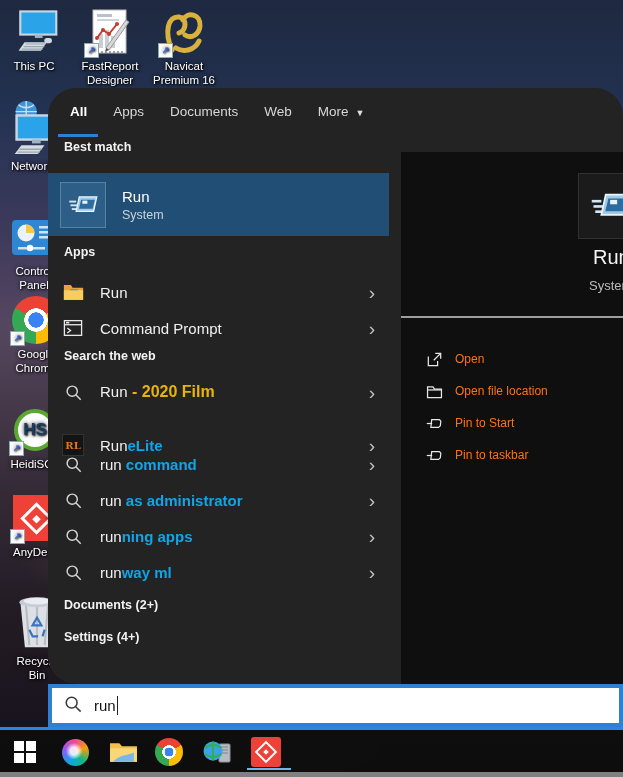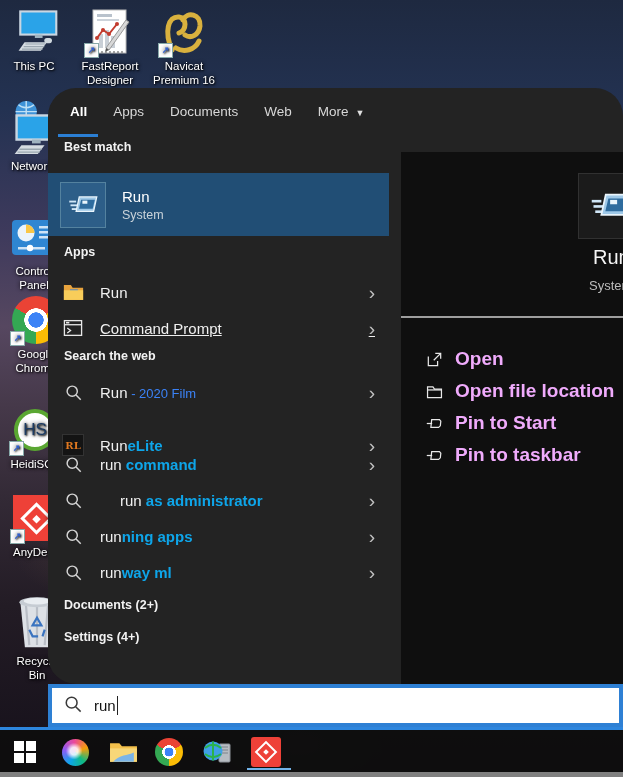--- a/index.html
+++ b/index.html
@@ -14,21 +14,21 @@
     color:#fff;font-size:11.5px;line-height:1.25;text-align:center;
     text-shadow:1px 1px 2px #000,0 0 4px rgba(0,0,0,.9);cursor:default;}
   .dicon .art{position:relative;width:48px;height:48px;display:flex;align-items:center;justify-content:center;}
   .badge{position:absolute;left:-2px;bottom:-2px;width:13px;height:13px;background:#fff;border:1px solid #8aa;
     display:flex;align-items:center;justify-content:center;font-size:9px;color:#2f5fd0;font-weight:bold;}
   .chrome-ball{border-radius:50%;
     background:
       radial-gradient(circle at 50% 50%, #3b82f6 0 22%, #fff 23% 34%, transparent 35%),
       conic-gradient(from -60deg, #ea4335 0 120deg, #fbbc05 0 240deg, #34a853 0 360deg);}
   .hs-icon{width:42px;height:42px;border-radius:50%;background:#fff;border:4px solid #5aa732;
-    display:flex;align-items:center;justify-content:center;font-weight:normal;font-size:17px;color:#1b3b63;box-sizing:border-box;}
+    display:flex;align-items:center;justify-content:center;font-weight:bold;font-size:17px;color:#1b3b63;box-sizing:border-box;}
   .ad-icon{position:relative;background:#ee4138;display:flex;align-items:center;justify-content:center;}
   .ad-d1{width:17px;height:17px;border:3px solid #fff;transform:rotate(45deg);display:flex;align-items:center;justify-content:center;}
   .ad-d2{width:6px;height:6px;background:#fff;}
   .ad-chev{position:absolute;right:3px;top:50%;transform:translateY(-58%);color:#fff;font-weight:bold;font-size:17px;}
   
   .flyout{position:absolute;left:48px;top:88px;width:575px;height:596px;background:#232323;z-index:5;color:#eee;border-radius:28px;}
   .tabs{position:absolute;left:22px;top:16px;display:flex;gap:26px;font-size:13.5px;color:#d8d8d8;}
   .tab{cursor:pointer;}
   .tab.active{font-weight:bold;color:#fff;}
   .tab .dd{font-size:9px;margin-left:7px;color:#e0e0e0;}
@@ -38,35 +38,35 @@
   .bm-iconbox{width:44px;height:44px;margin-left:12px;background:#2d5e88;border:1px solid #54829f;
     display:flex;align-items:center;justify-content:center;}
   .bm-text{margin-left:16px;display:flex;flex-direction:column;gap:3px;}
   .bm-title{font-size:15px;color:#fff;}
   .bm-sub{font-size:12.5px;color:#c9d3da;}
   .row{position:absolute;left:0;width:341px;height:36px;display:flex;align-items:center;
     padding:0 14px;box-sizing:border-box;cursor:pointer;}
   .row .ric{width:22px;height:22px;display:flex;align-items:center;justify-content:center;flex:none;}
   .row .rlabel{margin-left:16px;font-size:15px;color:#f0f0f0;white-space:nowrap;}
   .row .chev{margin-left:auto;color:#c2c2c2;font-size:19px;line-height:1;}
-  .dim-suffix{font-size:13px;color:#3b82f6;}
+  .dim-suffix{font-size:16px;color:#eab308;font-weight:bold;}
   .bold-suffix{font-weight:bold;color:#0ea5e9;}
   .hdr-click{cursor:pointer;}
   .rl-icon{width:20px;height:20px;background:#141414;border:1px solid #333;display:flex;align-items:center;justify-content:center;
     color:#e07820;font-weight:bold;font-size:10px;font-family:"DejaVu Serif",serif;}
   
   .rpanel{position:absolute;left:353px;top:64px;width:222px;bottom:0;background:#0f0f0f;overflow:hidden;}
   .pv-iconbox{position:absolute;left:177px;top:21px;width:64px;height:64px;background:#1b1b1b;border:1px solid #313131;
     display:flex;align-items:center;justify-content:center;}
   .pv-title{position:absolute;left:192px;top:94px;font-size:20px;color:#f5f5f5;white-space:nowrap;}
   .pv-sub{position:absolute;left:188px;top:126px;font-size:13px;color:#bcbcbc;white-space:nowrap;}
   .pv-div{position:absolute;left:0;top:164px;width:100%;height:2px;background:#9e9e9e;}
   .act{position:absolute;left:0;width:100%;height:32px;display:flex;align-items:center;cursor:pointer;}
   .act .aic{width:18px;height:18px;margin-left:24px;display:flex;align-items:center;justify-content:center;flex:none;}
-  .act .albl{margin-left:12px;font-size:19px;color:#f0abfc;white-space:nowrap;font-weight:bold;}
+  .act .albl{margin-left:12px;font-size:12px;color:#f97316;white-space:nowrap;}
   
   .searchbar{position:absolute;left:48px;top:684px;width:575px;height:43px;box-sizing:border-box;
     background:#fff;border:4px solid #2e80d4;display:flex;align-items:center;z-index:6;}
   .searchbar .mag{margin-left:12px;flex:none;}
   .searchtext{margin-left:12px;font-size:15px;color:#111;}
   .caret{width:1px;height:19px;background:#222;margin-left:1px;}
   
   .taskbar{position:absolute;left:0;top:727px;width:623px;height:45px;box-sizing:border-box;
     border-top:3px solid #2d86de;background:rgba(14,14,14,.95);z-index:7;}
   .tb{position:absolute;top:5px;width:34px;height:34px;display:flex;align-items:center;justify-content:center;cursor:pointer;}
@@ -242,21 +242,21 @@
         <svg width="21" height="18" viewBox="0 0 24 20">
           <path d="M1 2 h8 l2 3 h12 v14 H1 Z" fill="#e8a33d"></path>
           <rect x="8" y="7" width="9" height="7" fill="#3f87d6"></rect>
           <path d="M1 8 H23 V19 H1 Z" fill="#f8cd5a"></path>
         </svg>
       </div>
       <div class="rlabel">Run</div>
       <div class="chev">›</div>
     </div>
 
-    <div class="row" style="top:222px;text-decoration:underline;">
+    <div class="row" style="top:222px;">
       <div class="ric">
         <svg width="20" height="18" viewBox="0 0 24 22" fill="none" stroke="#e8e8e8" stroke-width="1.6">
           <rect x="1.5" y="2" width="21" height="18"></rect>
           <line x1="1.5" y1="7" x2="22.5" y2="7"></line>
           <rect x="3.5" y="3.5" width="4" height="2" fill="#e8e8e8" stroke="none"></rect>
           <path d="M5 11 l4 3 -4 3"></path>
         </svg>
       </div>
       <div class="rlabel">Command Prompt</div>
       <div class="chev">›</div>
@@ -287,21 +287,21 @@
       <div class="ric">
         <svg width="17" height="17" viewBox="0 0 20 20" fill="none" stroke="#d6d6d6" stroke-width="1.7">
           <circle cx="8.5" cy="8.5" r="6"></circle>
             <line x1="13" y1="13" x2="18.5" y2="18.5"></line>
         </svg>
       </div>
       <div class="rlabel"><span>run</span><span class="bold-suffix"> command</span></div>
       <div class="chev">›</div>
     </div>
 
-    <div class="row" style="top:394px;gap:20px;">
+    <div class="row" style="top:394px;">
       <div class="ric">
         <svg width="17" height="17" viewBox="0 0 20 20" fill="none" stroke="#d6d6d6" stroke-width="1.7">
           <circle cx="8.5" cy="8.5" r="6"></circle>
             <line x1="13" y1="13" x2="18.5" y2="18.5"></line>
         </svg>
       </div>
       <div class="rlabel"><span>run</span><span class="bold-suffix"> as administrator</span></div>
       <div class="chev">›</div>
     </div>
 

